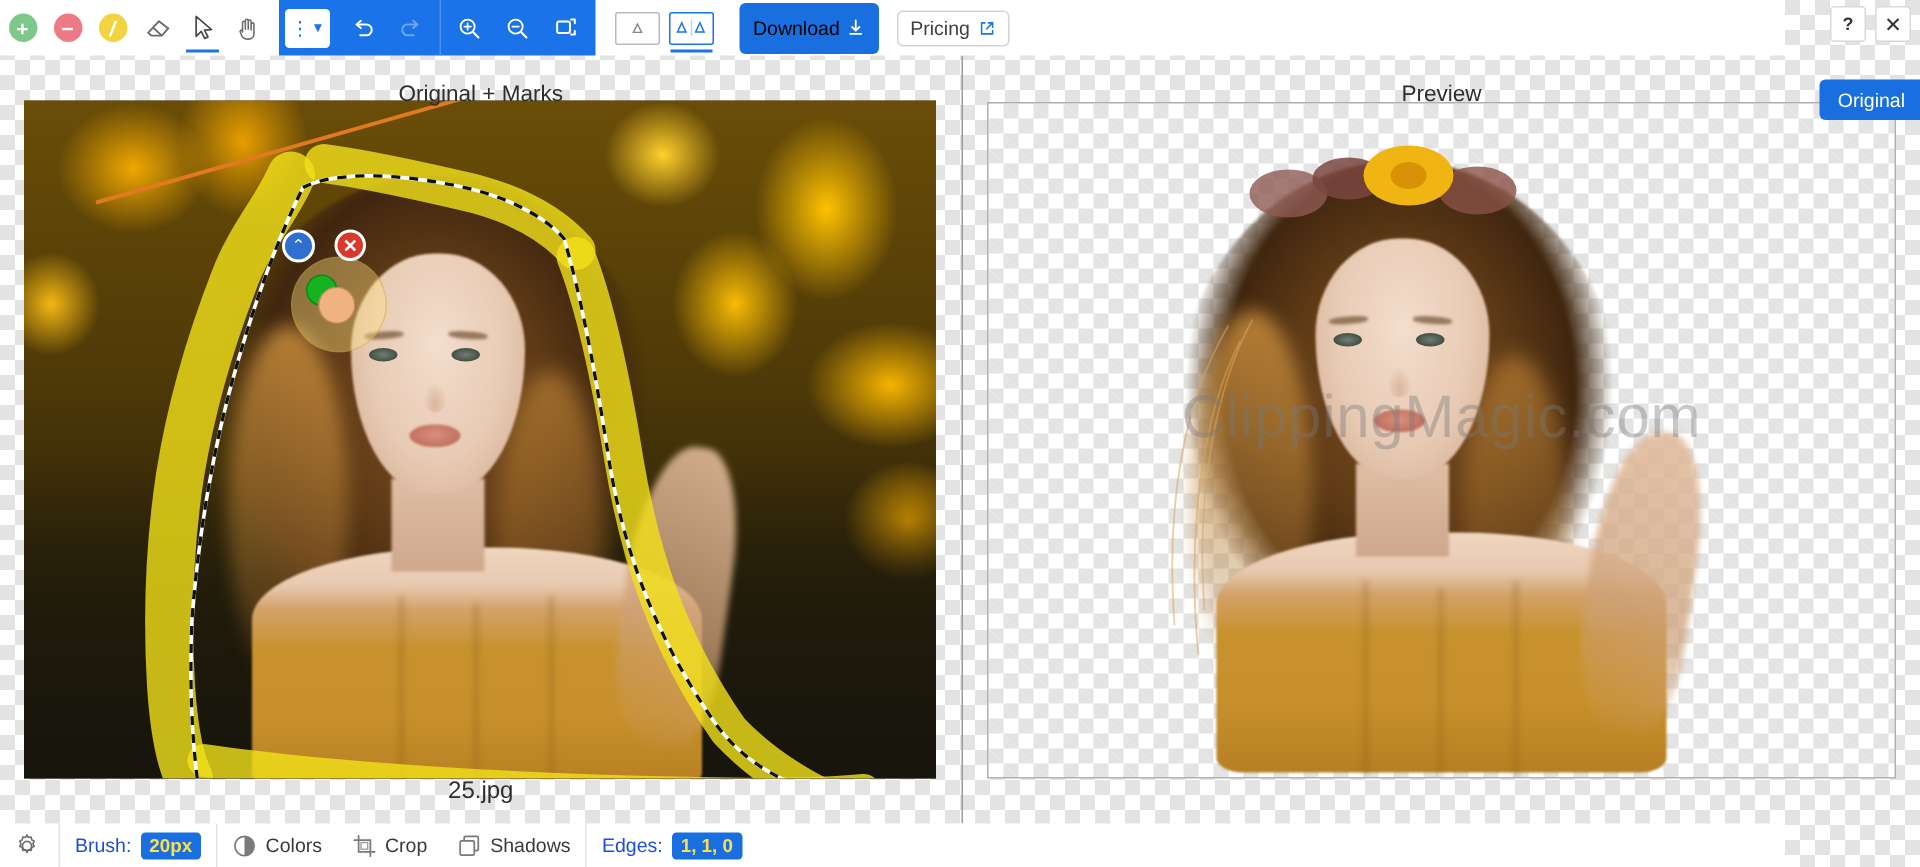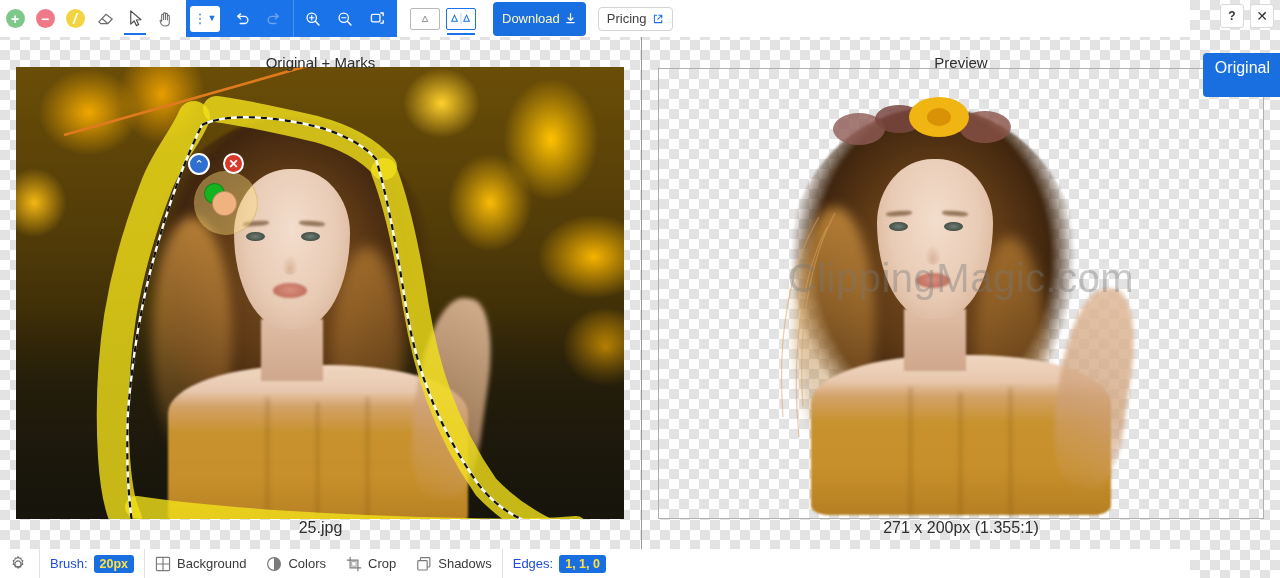--- a/index.html
+++ b/index.html
@@ -110,21 +110,21 @@
   }
   .viewbtn.sel { border-color: #1a73e8; }
   .viewbtn-wrap { position: relative; display:flex; flex-direction:column; align-items:center; height:33px; justify-content:center;}
   .viewbtn-wrap.sel::after {
     content:""; position:absolute; left:4px; right:4px; bottom:0; height:2px; background:#1a73e8;
   }
 
   
   #download-btn {
     background: #1a6fe0;
-    color: #fef9c3;
+    color: #000000;
     border: none;
     border-radius: 4px;
     height: 23px;
     padding: 17px 9px;
     font-size: 13px;
     display: flex; align-items: center; gap: 4px;
     cursor: pointer;
     margin-left: 14px;
     font-family: "Liberation Sans", sans-serif;
   }
@@ -338,22 +338,22 @@
     letter-spacing: 0.5px;
     z-index: 9;
     font-family: "Liberation Sans", sans-serif;
     pointer-events: none;
   }
   #original-badge {
     position: absolute;
     right: 0; top: 16px;
     background: #1a6fe0;
     color: #fff;
-    font-size: 16px;
-    padding: 6px 10px 20px 12px;
+    font-size: 13px;
+    padding: 6px 10px 6px 12px;
     border-radius: 4px 0 0 4px;
     z-index: 25;
     cursor: pointer;
   }
 
   
   #bottom-bar {
     position: absolute;
     left: 0; bottom: 0;
     width: 1190px; height: 29px;
@@ -612,45 +612,37 @@
             <path d="M86 6 C62 50 48 120 54 200"></path>
           </g>
         </svg>
       </div>
 
       <div id="watermark">ClippingMagic.com</div>
     </div>
 
     <div id="original-badge">Original</div>
 
-    <div class="pane-caption">271 x 200px (1.355:1)</div>
   </div>
 
   <div id="bottom-bar">
     <div class="bb-item" style="padding-left:9px;padding-right:12px;">
       <svg width="18" height="18" viewBox="0 0 20 20">
         <path d="M10 6.6a3.4 3.4 0 1 0 0 6.8 3.4 3.4 0 0 0 0-6.8z" fill="none" stroke="#6f6f6f" stroke-width="1.3"></path>
         <path d="M10 1.8l1 1.9 2.1-.4.4 2.1 1.9 1-1 1.9 1 1.9-1.9 1-.4 2.1-2.1-.4-1 1.9-1-1.9-2.1.4-.4-2.1-1.9-1 1-1.9-1-1.9 1.9-1 .4-2.1 2.1.4z" fill="none" stroke="#6f6f6f" stroke-width="1.2" stroke-linejoin="round"></path>
       </svg>
     </div>
     <div class="bb-sep"></div>
 
     <div class="bb-item">
       <span class="lbl-plain">Brush:</span>
       <span class="badge-blue">20px</span>
     </div>
     <div class="bb-sep"></div>
 
-    <div class="bb-item">
-      <svg width="16" height="16" viewBox="0 0 18 18">
-        <rect x="1.6" y="1.6" width="14.8" height="14.8" rx="1" fill="none" stroke="#7a7a7a" stroke-width="1.3"></rect>
-        <path d="M9 1.6 V16.4 M1.6 9 H16.4" stroke="#7a7a7a" stroke-width="1.3"></path>
-      </svg>
-      <span>Background</span>
-    </div>
 
     <div class="bb-item">
       <svg width="16" height="16" viewBox="0 0 18 18">
         <circle cx="9" cy="9" r="7.2" fill="none" stroke="#7a7a7a" stroke-width="1.3"></circle>
         <path d="M9 1.8 A7.2 7.2 0 0 1 9 16.2 Z" fill="#7a7a7a"></path>
       </svg>
       <span>Colors</span>
     </div>
 
     <div class="bb-item">

